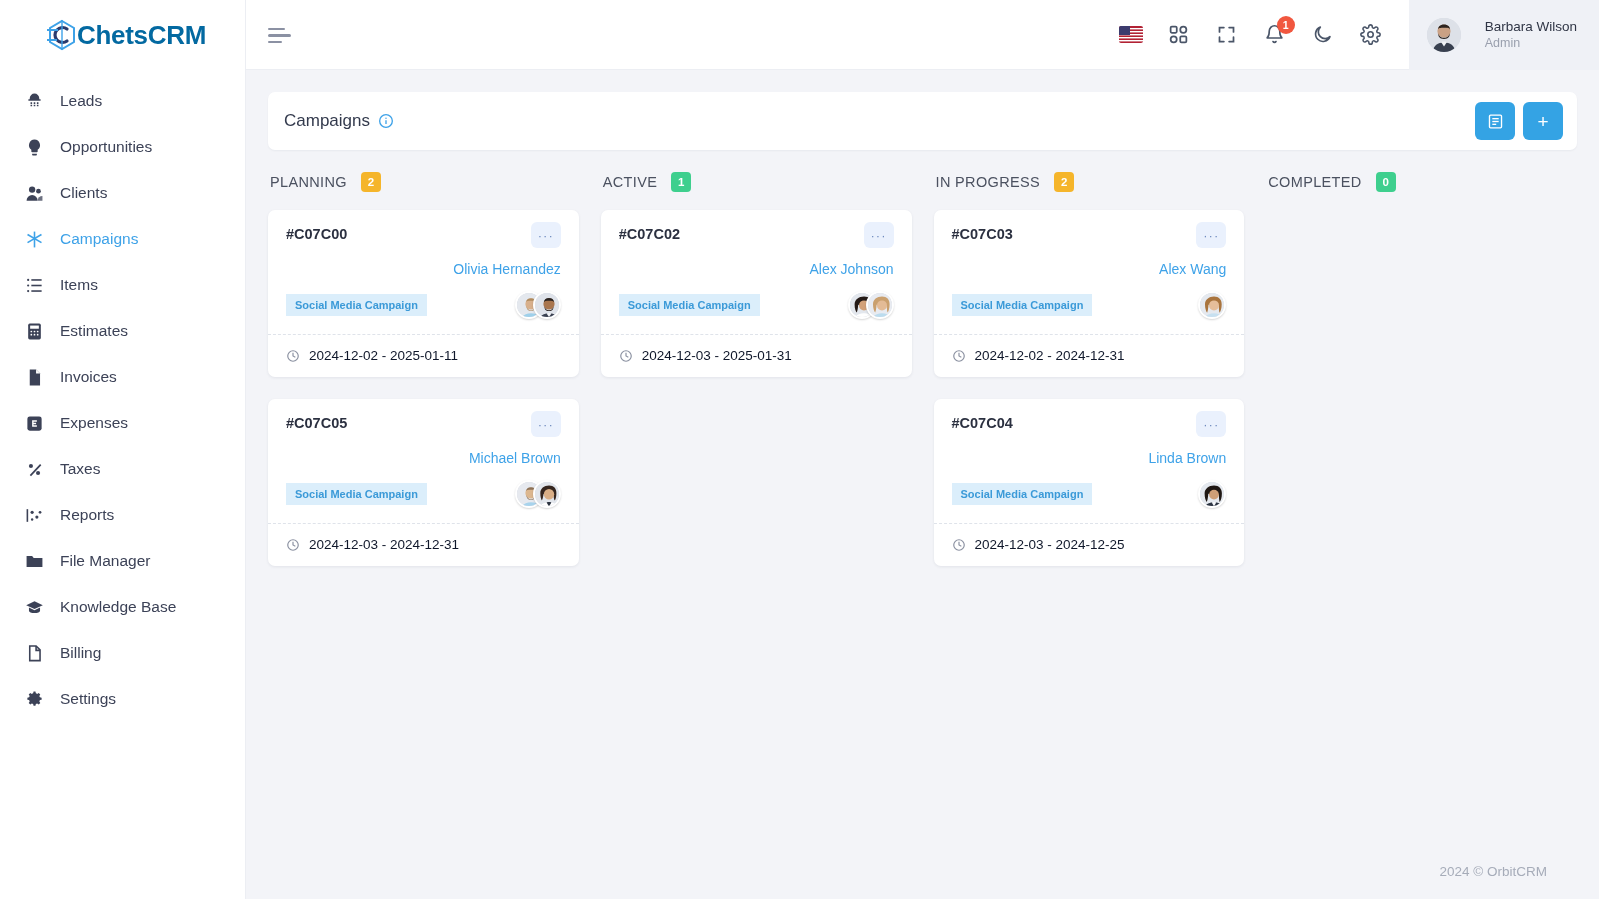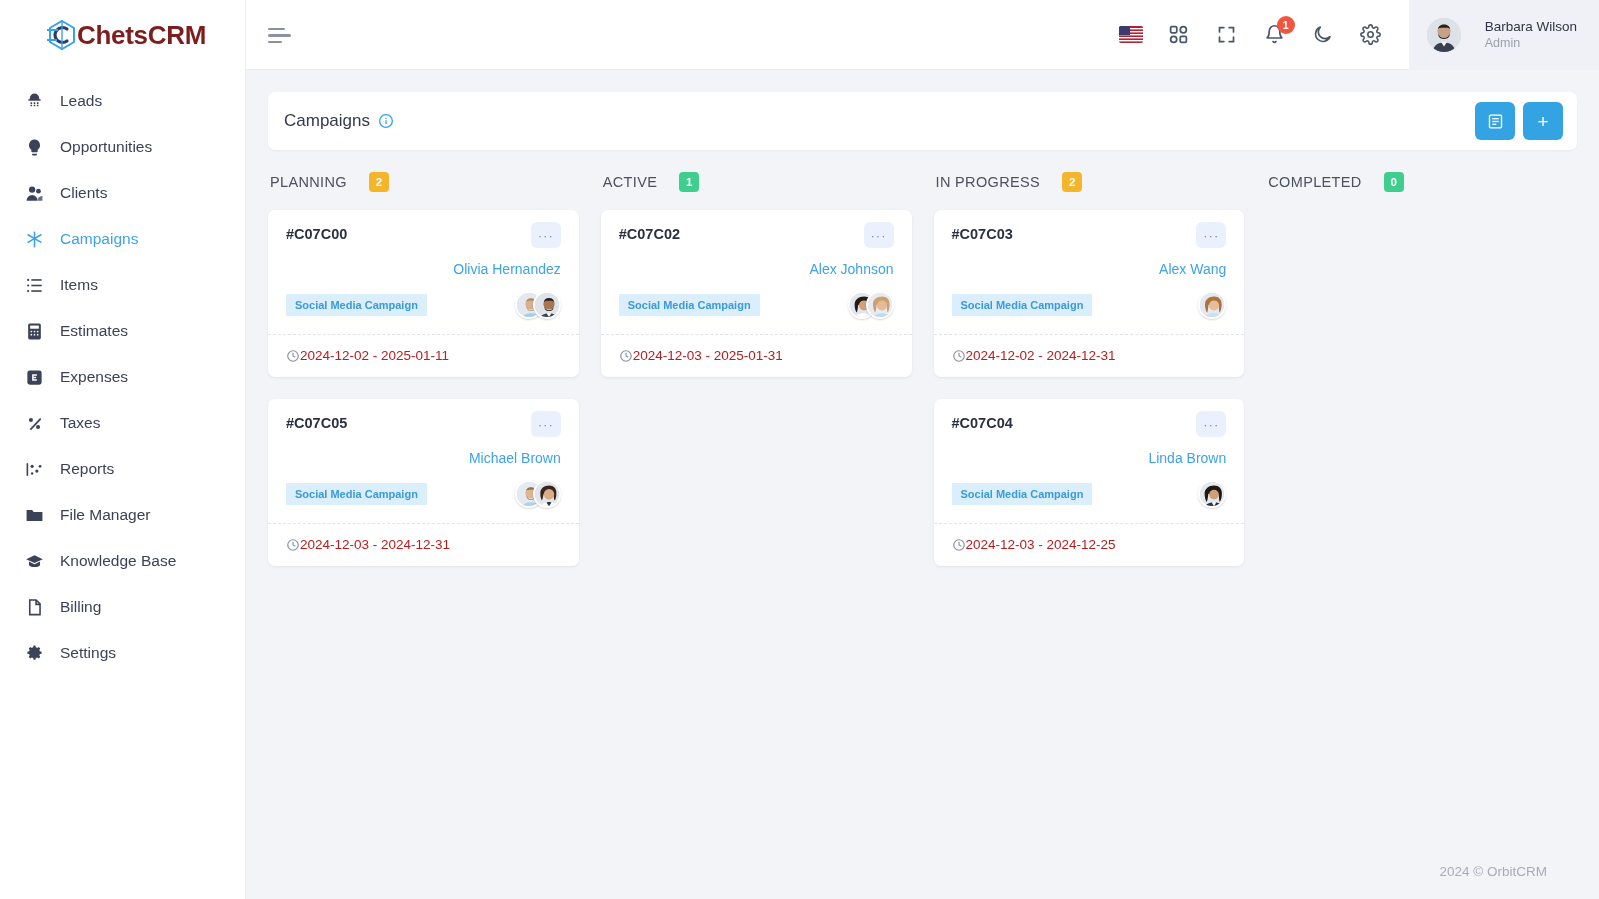--- a/index.html
+++ b/index.html
@@ -17,21 +17,21 @@
     border-right: 1px solid #eceef3;
     display: flex; flex-direction: column;
     flex: 0 0 246px;
   }
   .brand {
     height: 70px; display: flex; align-items: center; justify-content: center;
     gap: 2px; padding-left: 6px;
   }
   .brand-mark { width: 34px; height: 34px; margin-right: -4px; }
   .brand-text {
-    font-size: 26px; font-weight: 700; color: #7f1d1d; letter-spacing: -0.3px;
+    font-size: 26px; font-weight: 700; color: #0369a1; letter-spacing: -0.3px;
   }
   .nav { padding-top: 8px; flex: 1; }
   .nav-item {
     display: flex; align-items: center; gap: 16px;
     height: 46px; padding: 0 0 0 24px;
     color: #3c4257; font-size: 15.5px; cursor: pointer;
   }
   .nav-item .ico {
     width: 20px; height: 20px; display: flex;
     align-items: center; justify-content: center; color: #3c4257;
@@ -90,21 +90,21 @@
   .head-actions { margin-left: auto; display: flex; gap: 8px; }
   .btn-blue {
     width: 40px; height: 38px; border-radius: 6px; background: #34a3e4;
     border: none; color: #fff; display: flex; align-items: center;
     justify-content: center; cursor: pointer; font-size: 19px; line-height: 1;
   }
 
   
   .board { display: flex; gap: 22px; margin-top: 22px; }
   .col { flex: 1 1 0; min-width: 0; }
-  .col-head { display: flex; align-items: center; gap: 22px; margin-bottom: 18px; padding-left: 2px; }
+  .col-head { display: flex; align-items: center; gap: 14px; margin-bottom: 18px; padding-left: 2px; }
   .col-name { font-size: 14.5px; letter-spacing: .35px; color: #4b5160; font-weight: 400; }
   .count {
     min-width: 20px; height: 20px; padding: 0 5px; border-radius: 4px;
     font-size: 11.5px; font-weight: 700; color: #fff;
     display: flex; align-items: center; justify-content: center;
   }
 
   .card {
     background: #fff; border-radius: 7px; margin-bottom: 22px;
     box-shadow: 0 1px 3px rgba(25,35,65,.08);
@@ -126,22 +126,22 @@
   }
   .avatars { margin-left: auto; display: flex; align-items: center; }
   .av {
     width: 28px; height: 28px; border-radius: 50%; border: 2px solid #fff;
     overflow: hidden; background: #cfd5de; margin-left: -10px;
     box-shadow: 0 1px 2px rgba(0,0,0,.16);
   }
   .av:first-child { margin-left: 0; }
   .card-foot {
     border-top: 1px dashed #dfe3ea; padding: 13px 18px 14px 18px;
-    display: flex; 
-    color: #b91c1c; font-size: 13.5px;
+    display: flex; gap: 9px;
+    color: #0f172a; font-size: 13.5px;
   }
   .clock { color: #8a90a0; display: flex; align-items: center; }
 
   .footer {
     height: 56px; background: #f3f4f8; display: flex; align-items: center;
     justify-content: flex-end; padding-right: 52px;
     color: #a6acb9; font-size: 13.5px; text-align: right;
   }
 </style>
 </head>
@@ -227,20 +227,29 @@
               <circle cx="12" cy="12" r="1.1" fill="#fff"></circle>
               <circle cx="16" cy="12" r="1.1" fill="#fff"></circle>
               <circle cx="8" cy="16" r="1.1" fill="#fff"></circle>
               <circle cx="12" cy="16" r="1.1" fill="#fff"></circle>
               <circle cx="16" cy="16" r="1.1" fill="#fff"></circle>
             </svg>
           </span>
         <span>Estimates</span>
       </div>
 
+      <div class="nav-item">
+        <span class="ico">
+            <svg width="19" height="19" viewBox="0 0 24 24" fill="currentColor">
+              <path d="M6 2h8l5 5v15H6z"></path>
+              <path d="M14 2v5h5z" fill="#fff"></path>
+            </svg>
+          </span>
+        <span>Invoices</span>
+      </div>
 
 
       <div class="nav-item">
         <span class="ico">
             <svg width="19" height="19" viewBox="0 0 24 24" fill="currentColor">
               <rect x="3" y="3" width="18" height="18" rx="3"></rect>
               <path d="M9 8h6v1.8h-4.2v1.3H14v1.8h-3.2v1.3H15V16H9z" fill="#fff"></path>
             </svg>
           </span>
         <span>Expenses</span>

